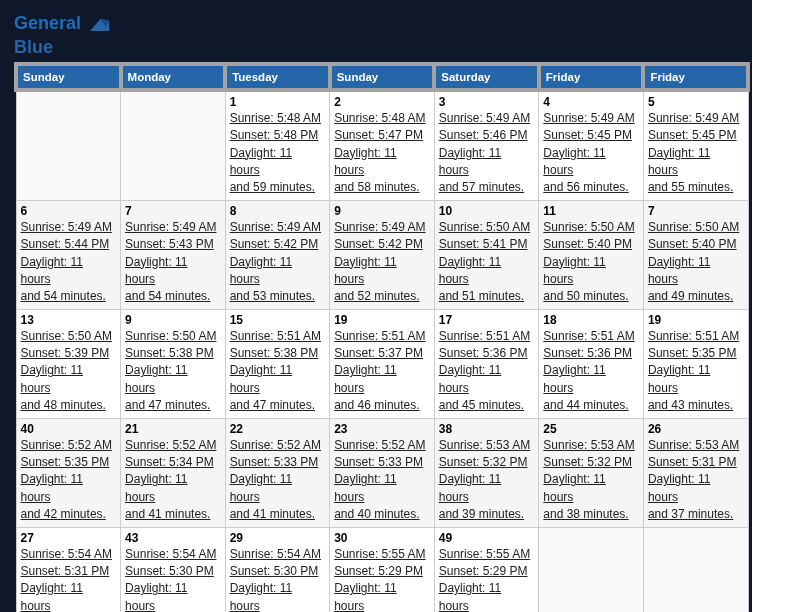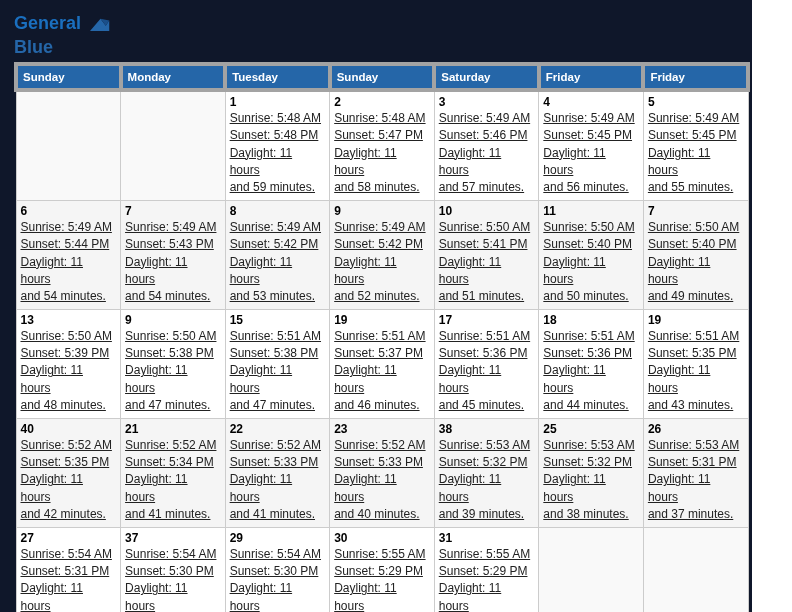--- a/index.html
+++ b/index.html
@@ -332,42 +332,42 @@
         </tr>
         <tr>
           <td>
             <span class="day-num">27</span>
             <div class="day-detail" style="white-space: pre-line;">Sunrise: 5:54 AM
 Sunset: 5:31 PM
 Daylight: 11 hours
 and 37 minutes.</div>
           </td>
           <td>
-            <span class="day-num">37</span>
+            <span class="day-num">43</span>
             <div class="day-detail" style="white-space: pre-line;">Sunrise: 5:54 AM
 Sunset: 5:30 PM
 Daylight: 11 hours
 and 36 minutes.</div>
           </td>
           <td>
             <span class="day-num">29</span>
             <div class="day-detail" style="white-space: pre-line;">Sunrise: 5:54 AM
 Sunset: 5:30 PM
 Daylight: 11 hours
 and 35 minutes.</div>
           </td>
           <td>
             <span class="day-num">30</span>
             <div class="day-detail" style="white-space: pre-line;">Sunrise: 5:55 AM
 Sunset: 5:29 PM
 Daylight: 11 hours
 and 34 minutes.</div>
           </td>
           <td>
-            <span class="day-num">31</span>
+            <span class="day-num">49</span>
             <div class="day-detail" style="white-space: pre-line;">Sunrise: 5:55 AM
 Sunset: 5:29 PM
 Daylight: 11 hours
 and 33 minutes.</div>
           </td>
           <td class="empty-cell"></td>
           <td class="empty-cell"></td>
         </tr>
       </tbody>
   </table>

